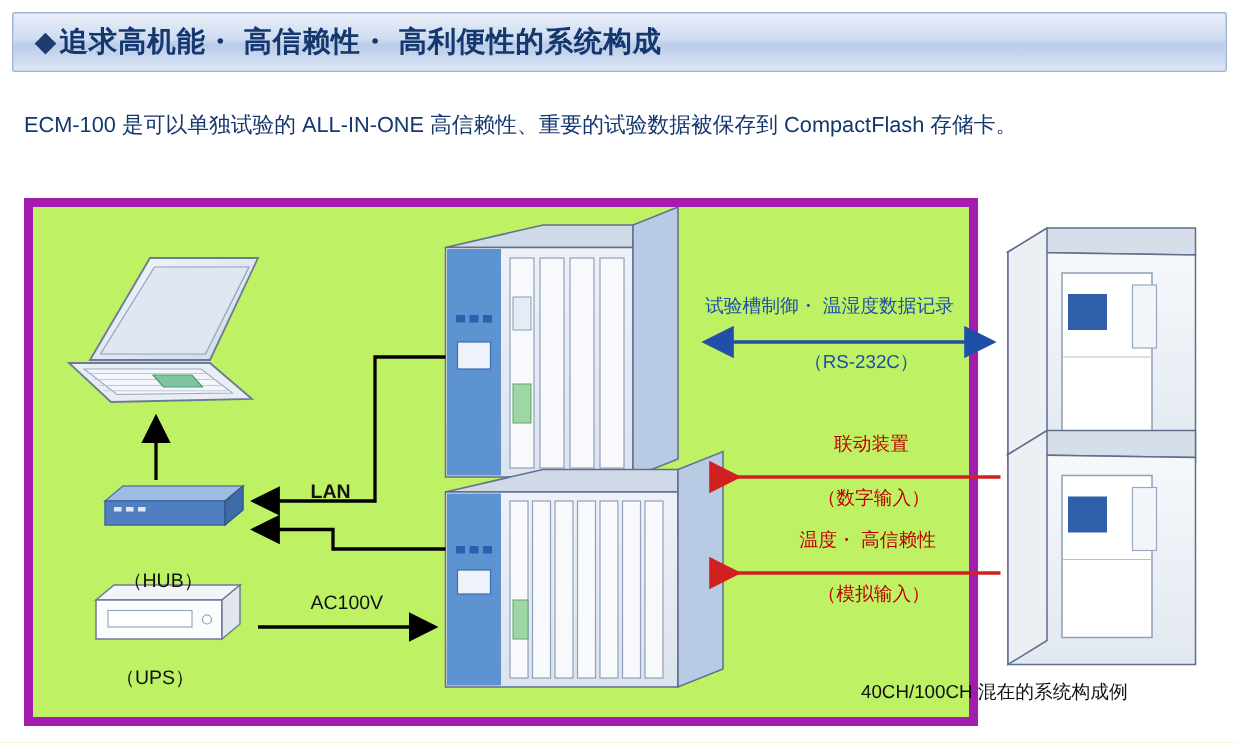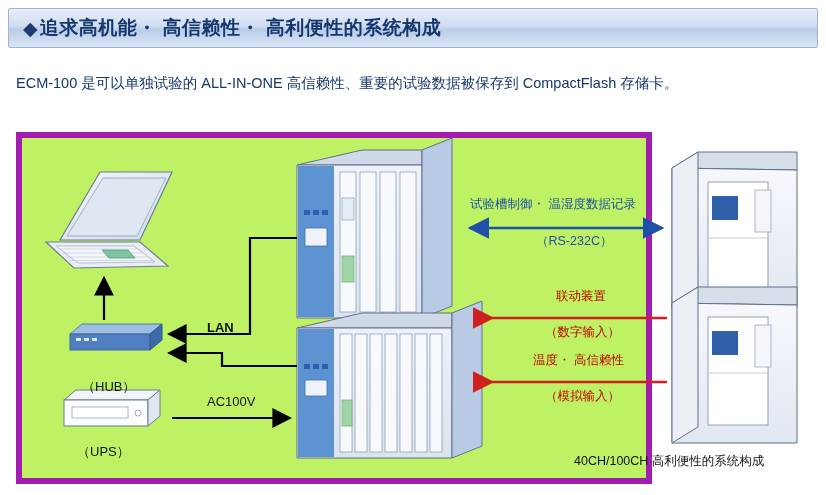--- a/index.html
+++ b/index.html
@@ -282,16 +282,16 @@
     <div class="lbl-red" style="left:523px; top:186px;">（数字输入）</div>
 
     <div class="lbl-red" style="left:511px; top:214px;">温度・ 高信赖性</div>
     <div class="lbl-red" style="left:523px; top:250px;">（模拟输入）</div>
 
     <div class="lbl" style="left:185px; top:182px; font-weight:bold;">LAN</div>
     <div class="lbl" style="left:60px; top:240px;">（HUB）</div>
     <div class="lbl" style="left:55px; top:305px;">（UPS）</div>
     <div class="lbl" style="left:185px; top:256px; font-weight:normal;">AC100V</div>
 
-    <div class="lbl-note" style="left:552px; top:315px;">40CH/100CH 高利便性的系统构成</div>
+    <div class="lbl-note" style="left:552px; top:315px;">40CH/100CH 混在的系统构成例</div>
   </div>
 
 </div>
 
 </body></html>

